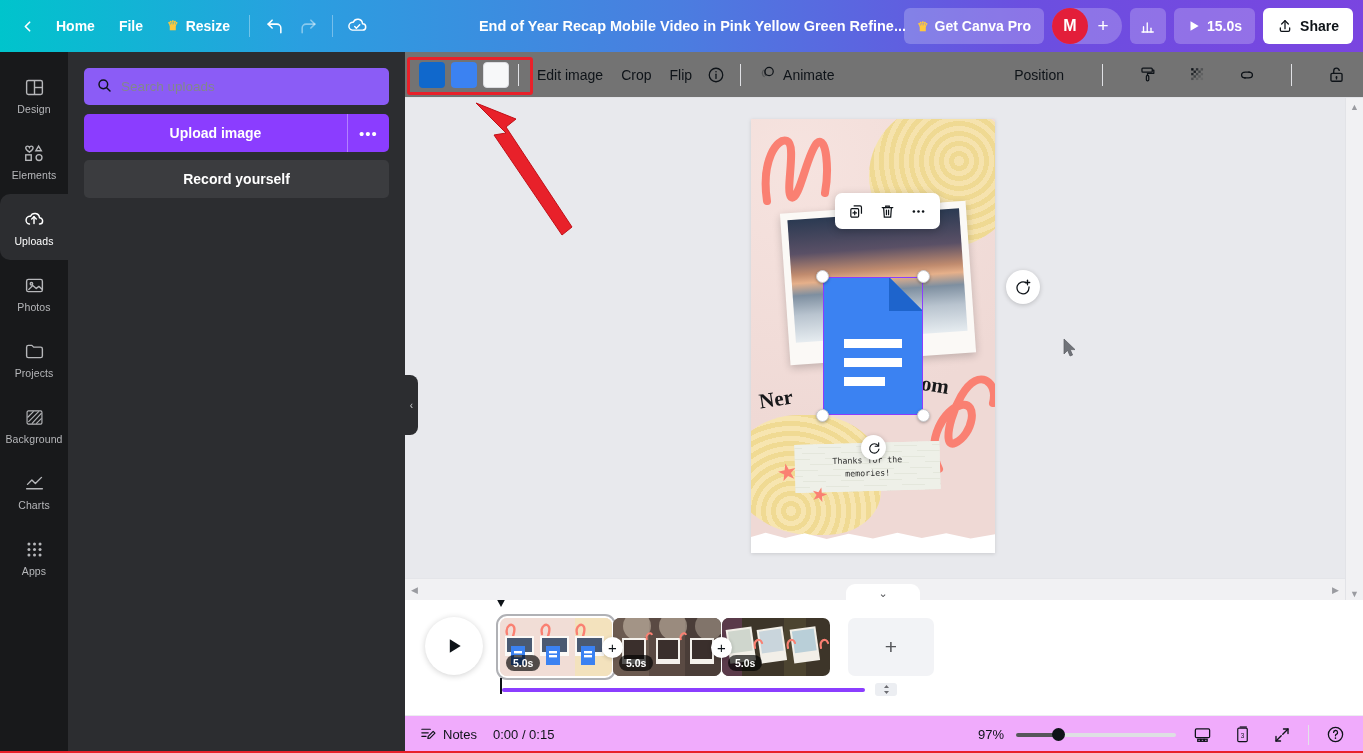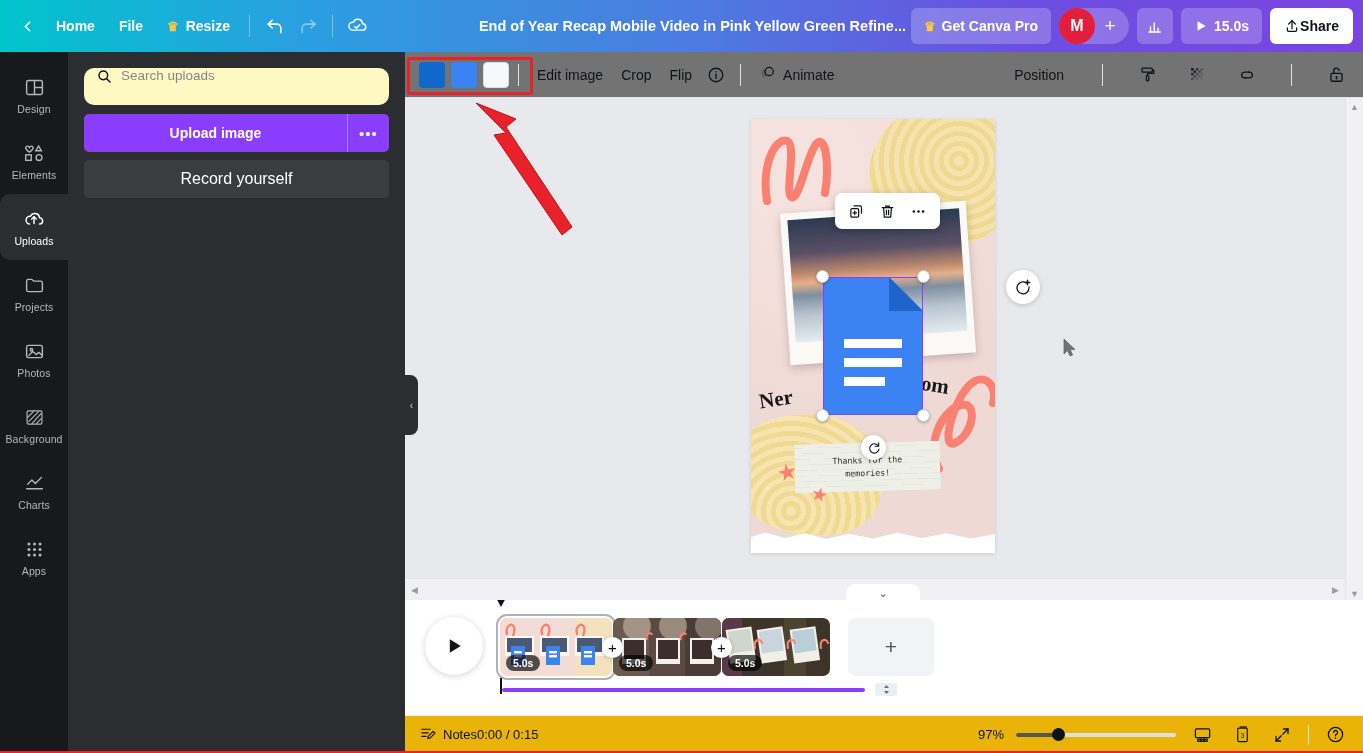--- a/index.html
+++ b/index.html
@@ -11,21 +11,21 @@
   #app { position: relative; width: 1363px; height: 753px; }
 
   
   .topbar {
     position: absolute; left: 0; top: 0; width: 1363px; height: 52px;
     background: linear-gradient(90deg, #00c4cc 0%, #2a9fe0 22%, #4b7de0 50%, #6b4fe0 75%, #7a45e0 100%);
     display: flex; align-items: center; padding: 0 10px;
   }
   .tb-left { display: flex; align-items: center; gap: 0px; }
   .tb-btn {
-    display: flex; align-items: center; gap: 7px;
+    display: flex; gap: 7px;
     color: #fff; font-size: 14px; font-weight: bold;
     padding: 7px 12px; border-radius: 5px; cursor: pointer; white-space: nowrap;
   }
   .tb-icobtn {
     width: 34px; height: 34px; display: flex; align-items: center; justify-content: center;
     border-radius: 5px; cursor: pointer;
   }
   .tb-sep { width: 1px; height: 22px; background: rgba(255,255,255,0.35); margin: 0 7px; }
   .tb-title {
     position: absolute; left: 0; right: 0; text-align: center;
@@ -42,21 +42,21 @@
   .crown { color: #ffc83d; font-size: 13px; }
   .avatar-grp { display: flex; align-items: center; background: rgba(255,255,255,0.22); border-radius: 20px; height: 36px; padding-right: 4px; }
   .avatar {
     width: 36px; height: 36px; border-radius: 50%; background: #e31e3a;
     color: #fff; font-size: 16px; font-weight: bold;
     display: flex; align-items: center; justify-content: center; cursor: pointer;
   }
   .plusbtn { width: 30px; height: 30px; border-radius: 50%; display:flex; align-items:center; justify-content:center; color:#fff; font-size: 19px; cursor:pointer; }
   .share-btn {
     background: #fff; color: #0e1318; border-radius: 6px; height: 36px;
-    display: flex; align-items: center; padding: 0 14px;
+    display: flex; align-items: center; gap: 7px; padding: 0 14px;
     font-size: 14px; font-weight: bold; cursor: pointer;
   }
 
   
   .rail {
     position: absolute; left: 0; top: 52px; width: 68px; height: 701px;
     background: #18191b; display: flex; flex-direction: column; align-items: center;
     padding-top: 10px;
   }
   .rail-item {
@@ -67,42 +67,42 @@
   .rail-item.active { color: #fff; background: #2c2d30; border-radius: 10px 0 0 10px; }
   .rail-item .lbl { font-size: 10.5px; letter-spacing: .1px; }
   .rail-icon { width: 24px; height: 24px; display:flex; align-items:center; justify-content:center; }
 
   
   .panel {
     position: absolute; left: 68px; top: 52px; width: 337px; height: 701px;
     background: #2c2d30; padding: 16px 16px 0 16px;
   }
   .search-box {
-    display: flex; align-items: flex-start; gap: 9px; background: #fef9c3;
-    border-radius: 10px; height: 37px; padding: 0 12px; margin-bottom: 9px;
+    display: flex; align-items: center; gap: 9px; background: #8b5cf6;
+    border-radius: 5px; height: 37px; padding: 0 12px; margin-bottom: 9px;
   }
   .search-box input {
     border: none; outline: none; flex: 1; font-size: 13.5px;
     color: #0e1318; font-family: "Liberation Sans", sans-serif; background: transparent;
   }
   .search-box input::placeholder { color: #83878c; }
   .upload-row { display: flex; gap: 0; margin-bottom: 8px; }
   .upload-btn {
     flex: 1; background: #8b3dff; color: #fff; border: none;
     height: 38px; border-radius: 5px 0 0 5px; font-size: 14px; font-weight: bold;
     cursor: pointer; font-family: "Liberation Sans", sans-serif;
   }
   .upload-more {
     width: 42px; background: #8b3dff; color: #fff; border: none;
     border-left: 1px solid rgba(255,255,255,.35);
     border-radius: 0 5px 5px 0; font-size: 15px; cursor: pointer; letter-spacing: 1px;
   }
   .record-btn {
     width: 100%; background: #3b3c3f; color: #fff; border: none; height: 38px;
-    border-radius: 5px; font-size: 16px; font-weight: normal; cursor: pointer;
+    border-radius: 5px; font-size: 14px; font-weight: bold; cursor: pointer;
     font-family: "Liberation Sans", sans-serif; margin-bottom: 9px;
   }
   .tabs { display: flex; border-bottom: 1px solid #45464a; }
   .tab {
     flex: 1; text-align: center; padding: 9px 0 9px; color: #b6b7ba;
     font-size: 13.5px; cursor: pointer; position: relative;
   }
   .tab.active { color: #fff; font-weight: bold; }
   .tab.active::after {
     content: ''; position: absolute; left: 0; right: 0; bottom: -1px;
@@ -264,21 +264,21 @@
   .tl-bar-tick { position: absolute; left: 95px; top: 78px; width: 2px; height: 16px; background: #0e1318; }
   .tl-handle {
     position: absolute; left: 470px; top: 83px; width: 22px; height: 13px;
     background: #eceef2; border-radius: 3px;
     display:flex; align-items:center; justify-content:center; color:#6c6d72; font-size:9px; cursor:ew-resize;
   }
 
   
   .statusbar {
     position: absolute; left: 405px; top: 715px; width: 958px; height: 38px;
-    background: #eab308; border-top: 1px solid #eceef0;
+    background: #f0abfc; border-top: 1px solid #eceef0;
     display: flex; align-items: center; padding: 0 14px;
   }
   .sb-item { display:flex; align-items:center; gap:7px; font-size: 13px; color: #0e1318; cursor: pointer; }
   .sb-right { margin-left: auto; display: flex; align-items: center; gap: 12px; }
   .zoom-slider { position: relative; width: 160px; height: 14px; display:flex; align-items:center; cursor:pointer; }
   .zs-track { width: 100%; height: 4px; background: #dedfe3; border-radius: 2px; }
   .zs-fill { position:absolute; left:0; width: 42px; height: 4px; background:#55565a; border-radius:2px; }
   .zs-knob { position:absolute; left: 36px; width: 13px; height: 13px; border-radius:50%; background:#0e1318; }
   .sb-ico { width: 28px; height: 28px; display:flex; align-items:center; justify-content:center; border-radius:5px; cursor:pointer; }
   .sb-sep { width:1px; height:20px; background:#e2e3e7; }
@@ -402,34 +402,34 @@
             <path d="M18 17.5a3.4 3.4 0 0 0 0-6.8 5.1 5.1 0 0 0-9.8-1.6A3.8 3.8 0 0 0 7 17.5"></path>
             <polyline points="9.5 12 12 9.5 14.5 12"></polyline>
             <line x1="12" y1="9.5" x2="12" y2="17"></line>
           </svg>
       </span>
       <span class="lbl">Uploads</span>
     </div>
     <div class="rail-item">
       <span class="rail-icon">
         <svg width="21" height="21" viewBox="0 0 24 24" fill="none" stroke="currentColor" stroke-width="1.6" stroke-linejoin="round">
-            <path d="M3 7a2 2 0 0 1 2-2h4l2 2h8a2 2 0 0 1 2 2v8a2 2 0 0 1-2 2H5a2 2 0 0 1-2-2z"></path>
-          </svg>
-      </span>
-      <span class="lbl">Projects</span>
+            <rect x="3" y="5" width="18" height="14" rx="2"></rect>
+            <circle cx="8.5" cy="10" r="1.4"></circle>
+            <polyline points="5 17 10 12 14 15.5 17 13 21 16.5"></polyline>
+          </svg>
+      </span>
+      <span class="lbl">Photos</span>
     </div>
     <div class="rail-item">
       <span class="rail-icon">
         <svg width="21" height="21" viewBox="0 0 24 24" fill="none" stroke="currentColor" stroke-width="1.6" stroke-linejoin="round">
-            <rect x="3" y="5" width="18" height="14" rx="2"></rect>
-            <circle cx="8.5" cy="10" r="1.4"></circle>
-            <polyline points="5 17 10 12 14 15.5 17 13 21 16.5"></polyline>
-          </svg>
-      </span>
-      <span class="lbl">Photos</span>
+            <path d="M3 7a2 2 0 0 1 2-2h4l2 2h8a2 2 0 0 1 2 2v8a2 2 0 0 1-2 2H5a2 2 0 0 1-2-2z"></path>
+          </svg>
+      </span>
+      <span class="lbl">Projects</span>
     </div>
     <div class="rail-item">
       <span class="rail-icon">
         <svg width="21" height="21" viewBox="0 0 24 24" fill="none" stroke="currentColor" stroke-width="1.3">
             <rect x="3.5" y="4.5" width="17" height="15" rx="1.5"></rect>
             <line x1="5" y1="17" x2="17" y2="5"></line>
             <line x1="9" y1="19" x2="20" y2="7"></line>
             <line x1="4" y1="12" x2="11" y2="5"></line>
             <line x1="14" y1="19" x2="20" y2="13"></line>
           </svg>
@@ -766,21 +766,21 @@
       <span>
         <svg width="17" height="17" viewBox="0 0 24 24" fill="none" stroke="#0e1318" stroke-width="1.7" stroke-linecap="round">
             <line x1="4" y1="6" x2="16" y2="6"></line>
             <line x1="4" y1="11" x2="13" y2="11"></line>
             <line x1="4" y1="16" x2="10" y2="16"></line>
             <path d="M20 9l-7 7-.5 3 3-.5 7-7z" stroke-linejoin="round"></path>
           </svg>
       </span>
       <span>Notes</span>
     </div>
-    <div class="sb-item" style="">0:00 / 0:15</div>
+    <div class="sb-item" style="margin-left:16px;">0:00 / 0:15</div>
 
     <div class="sb-right">
       <span style="font-size:13px; color:#0e1318;">97%</span>
       <div class="zoom-slider">
         <div class="zs-track"></div>
         <div class="zs-fill"></div>
         <div class="zs-knob"></div>
       </div>
       <div class="sb-ico">
         <svg width="19" height="19" viewBox="0 0 24 24" fill="none" stroke="#0e1318" stroke-width="1.6">

